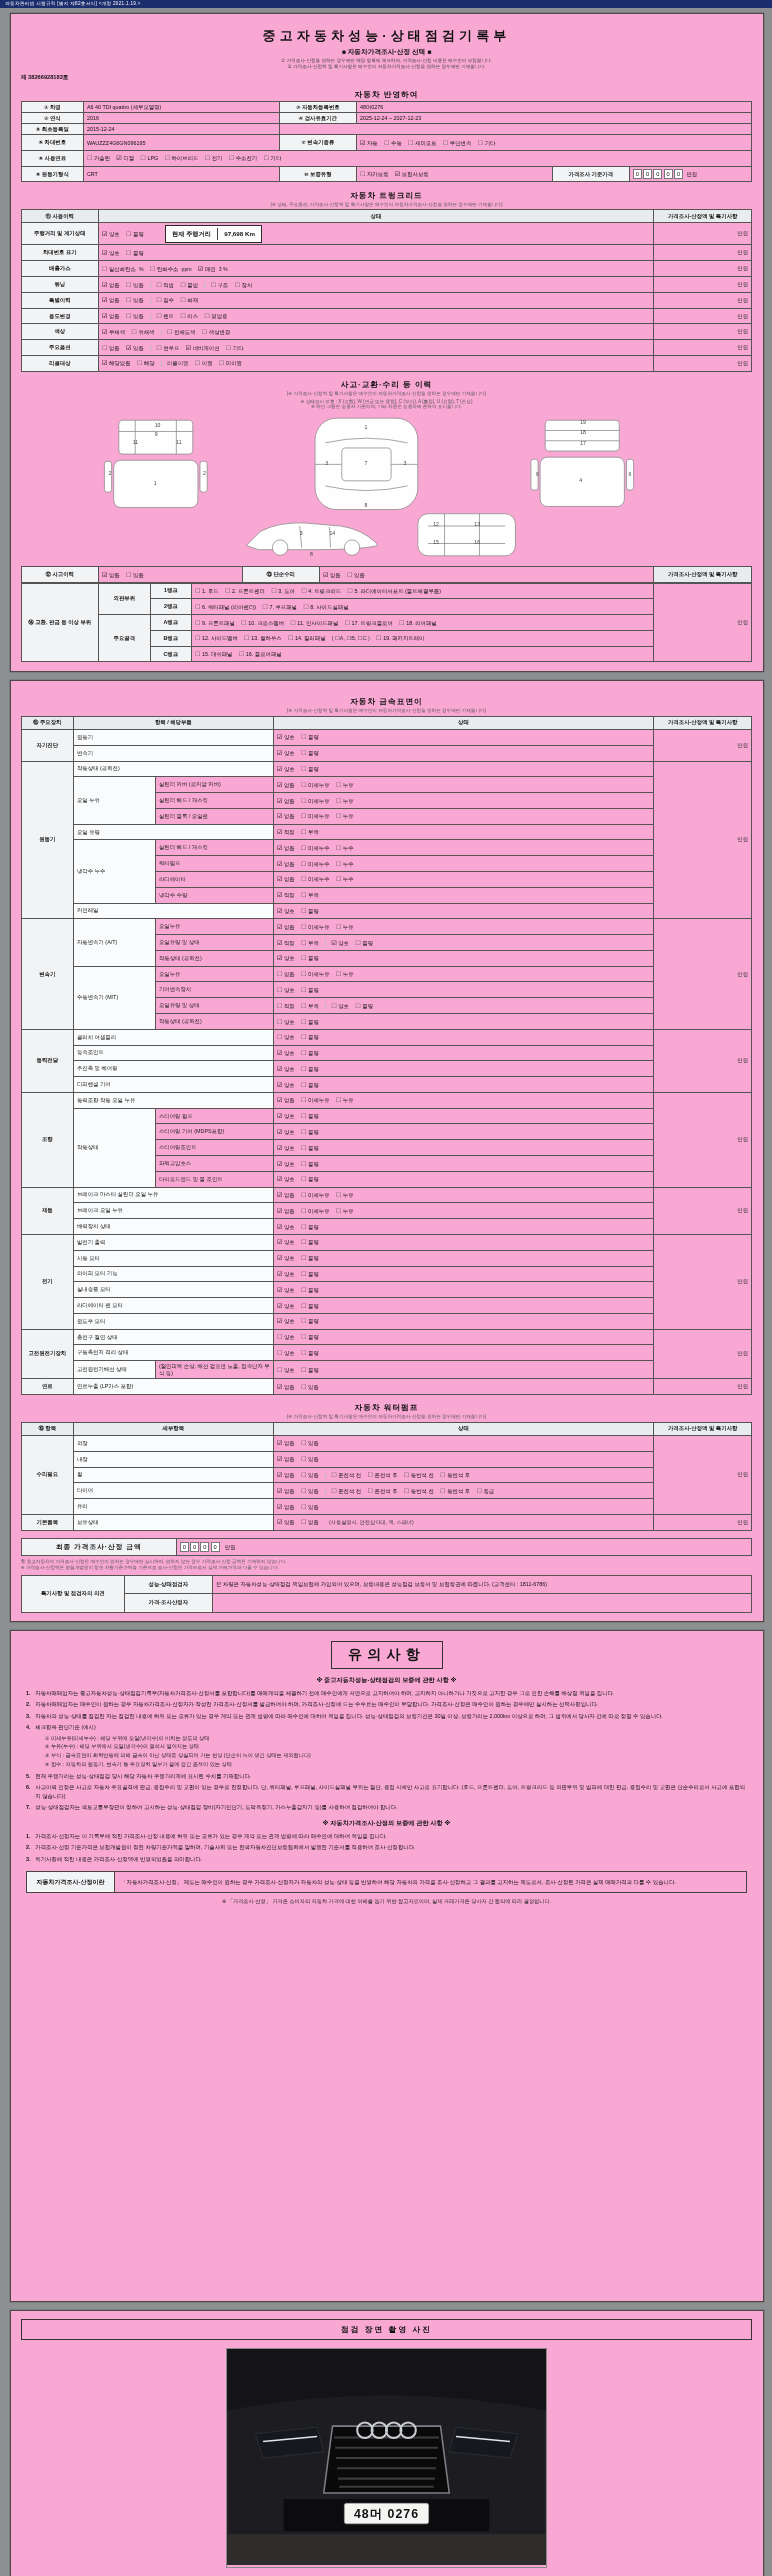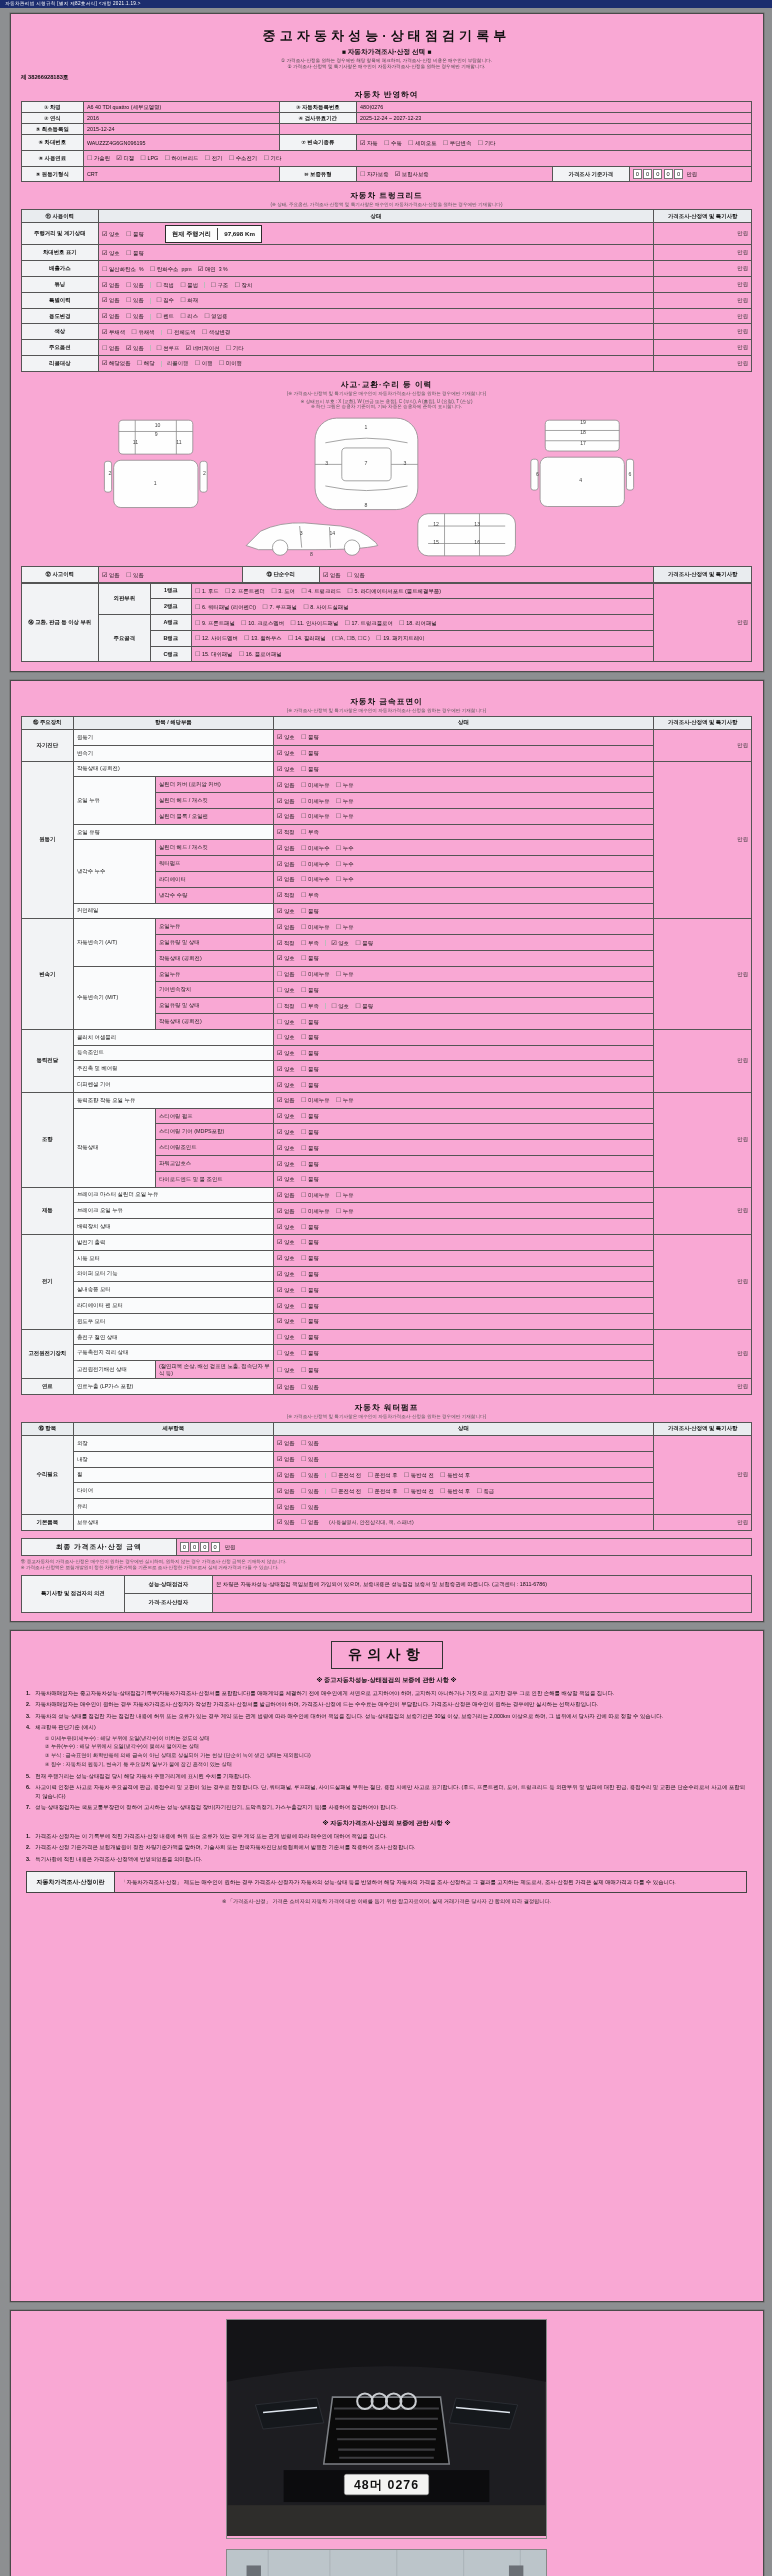--- a/index.html
+++ b/index.html
@@ -681,20 +681,21 @@
       </div>
     </div>
   <div class="price-def-box">
     <div class="pdb-title">자동차가격조사·산정이란</div>
     <div class="pdb-text">「자동차가격조사·산정」 제도는 매수인이 원하는 경우 가격조사·산정자가 자동차의 성능·상태 등을 반영하여 해당 자동차의 가격을 조사·산정하고 그 결과를 고지하는 제도로서, 조사·산정된 가격은 실제 매매가격과 다를 수 있습니다.</div>
   </div>
   <div class="notice-final">※ 「가격조사·산정」 가격은 소비자의 자동차 가격에 대한 이해를 돕기 위한 참고자료이며, 실제 거래가격은 당사자 간 합의에 따라 결정됩니다.</div>
 </div>
 
 <div class="panel" id="p4">
+  <div class="photo-title">점검 장면 촬영 사진</div>
   <div class="photos">
     <div class="photo-frame">
       <svg width="319" height="216" viewBox="0 0 620 420">
         <rect width="620" height="420" fill="#1d1d21"></rect>
         <rect y="0" width="620" height="90" fill="#26262c"></rect>
         <path d="M0 120 Q310 60 620 120 L620 0 L0 0 Z" fill="#141417"></path>
         <rect y="360" width="620" height="60" fill="#2e2d2b"></rect>
 
         <polygon points="55,165 175,152 188,200 70,212" fill="#15181c" stroke="#3a3f46"></polygon>
         <polygon points="565,165 445,152 432,200 550,212" fill="#15181c" stroke="#3a3f46"></polygon>

